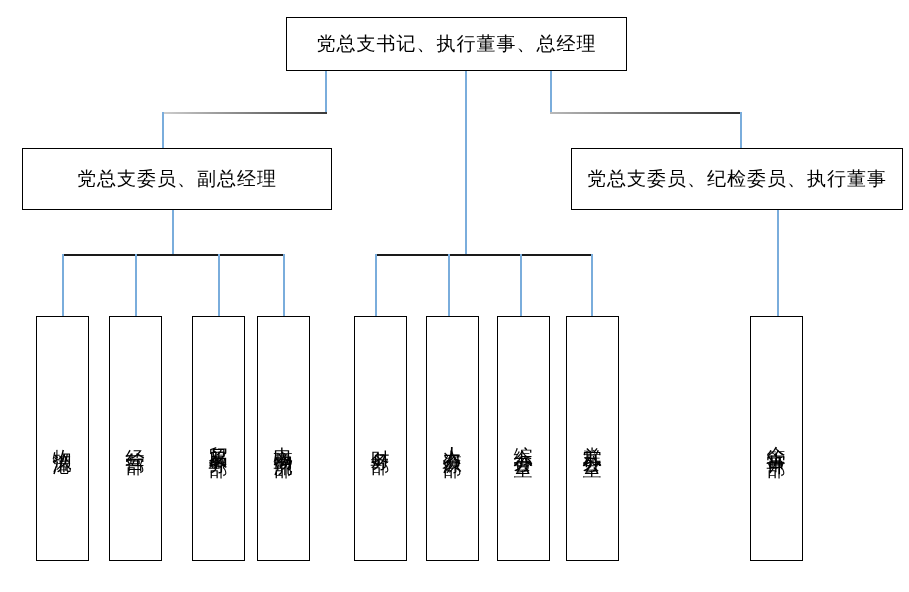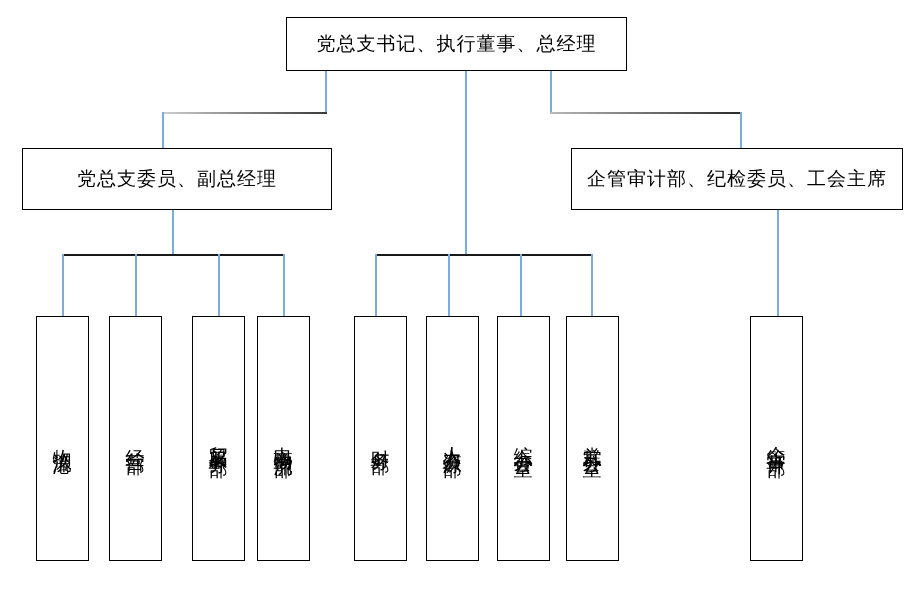--- a/index.html
+++ b/index.html
@@ -102,21 +102,21 @@
 
   <div class="node node-h" style="left:22px; top:148px; width:310px; height:62px;">
     <span>党总支委员、副总经理</span>
   </div>
 
   <div class="node node-h" style="left:286px; top:17px; width:341px; height:54px;">
     <span>党总支书记、执行董事、总经理</span>
   </div>
 
   <div class="node node-h" style="left:571px; top:148px; width:332px; height:62px;">
-    <span>企管审计部、纪检委员、工会主席</span>
+    <span>党总支委员、纪检委员、执行董事</span>
   </div>
 
   <div class="node node-v" style="left:36px; top:316px; width:53px; height:245px;">
     <span class="vlabel">物流港</span>
   </div>
 
   <div class="node node-v" style="left:109px; top:316px; width:53px; height:245px;">
     <span class="vlabel">经营部</span>
   </div>
 

